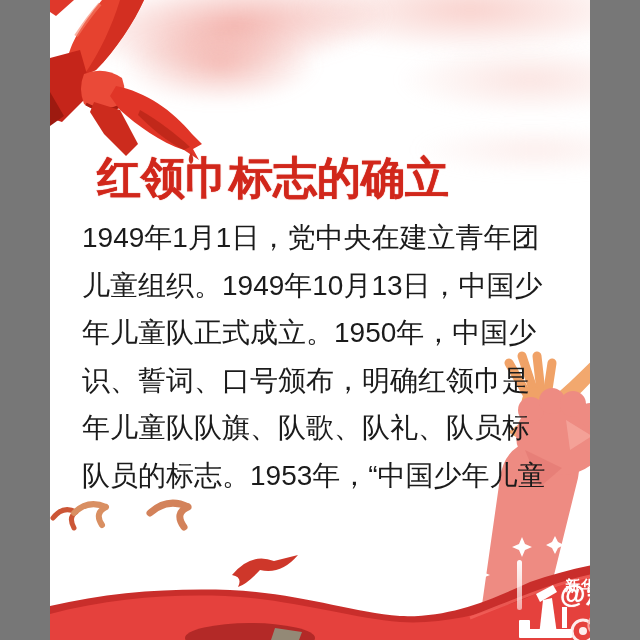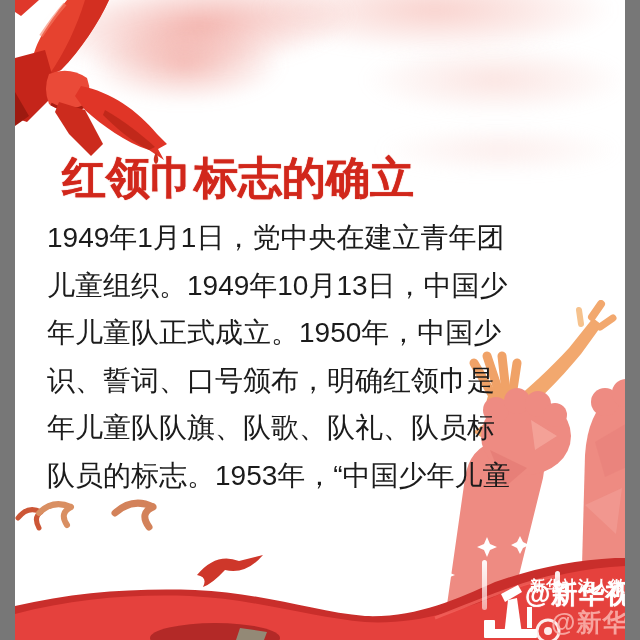--- a/index.html
+++ b/index.html
@@ -1,17 +1,17 @@
 <!DOCTYPE html>
 <html><head>
 <meta charset="utf-8">
 <style>
   html,body{margin:0;padding:0;background:#777;}
   .canvas{
-    position:relative;width:610px;height:640px;margin:0 auto;
+    position:relative;width:540px;height:640px;margin:0 auto;
     background:#ffffff;overflow:hidden;
     font-family:"Liberation Sans",sans-serif;
   }
   .abs{position:absolute;}
   
   .wash{position:absolute;pointer-events:none;filter:blur(7px);}
   .w1{left:-30px;top:-40px;width:430px;height:130px;transform:rotate(-4deg);
       background:radial-gradient(closest-side,rgba(236,130,120,.60),rgba(236,130,120,0) 72%);}
   .w2{left:170px;top:-50px;width:500px;height:120px;
       background:radial-gradient(closest-side,rgba(242,160,150,.48),rgba(242,160,150,0) 72%);}

